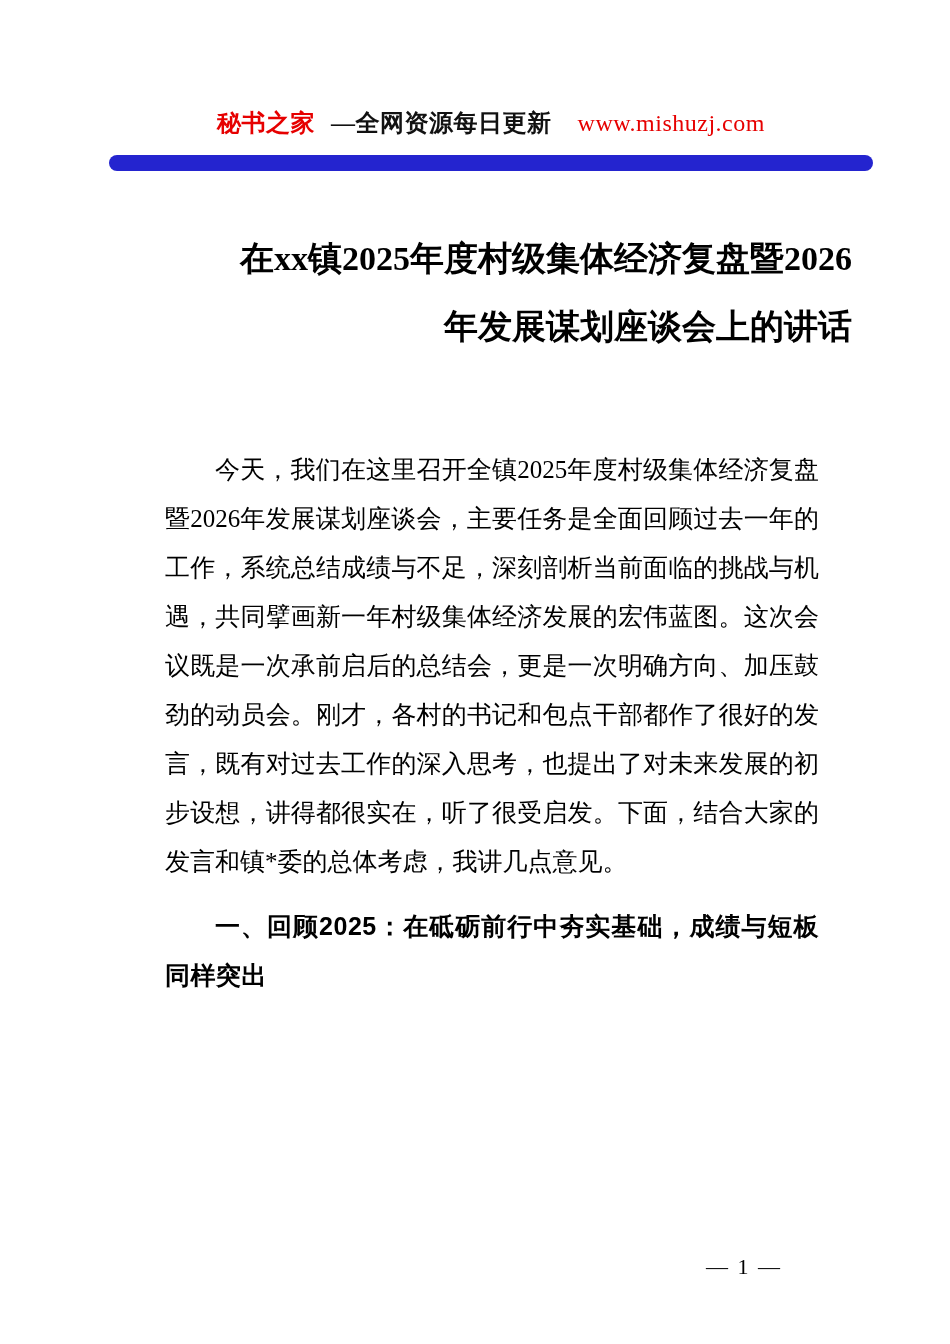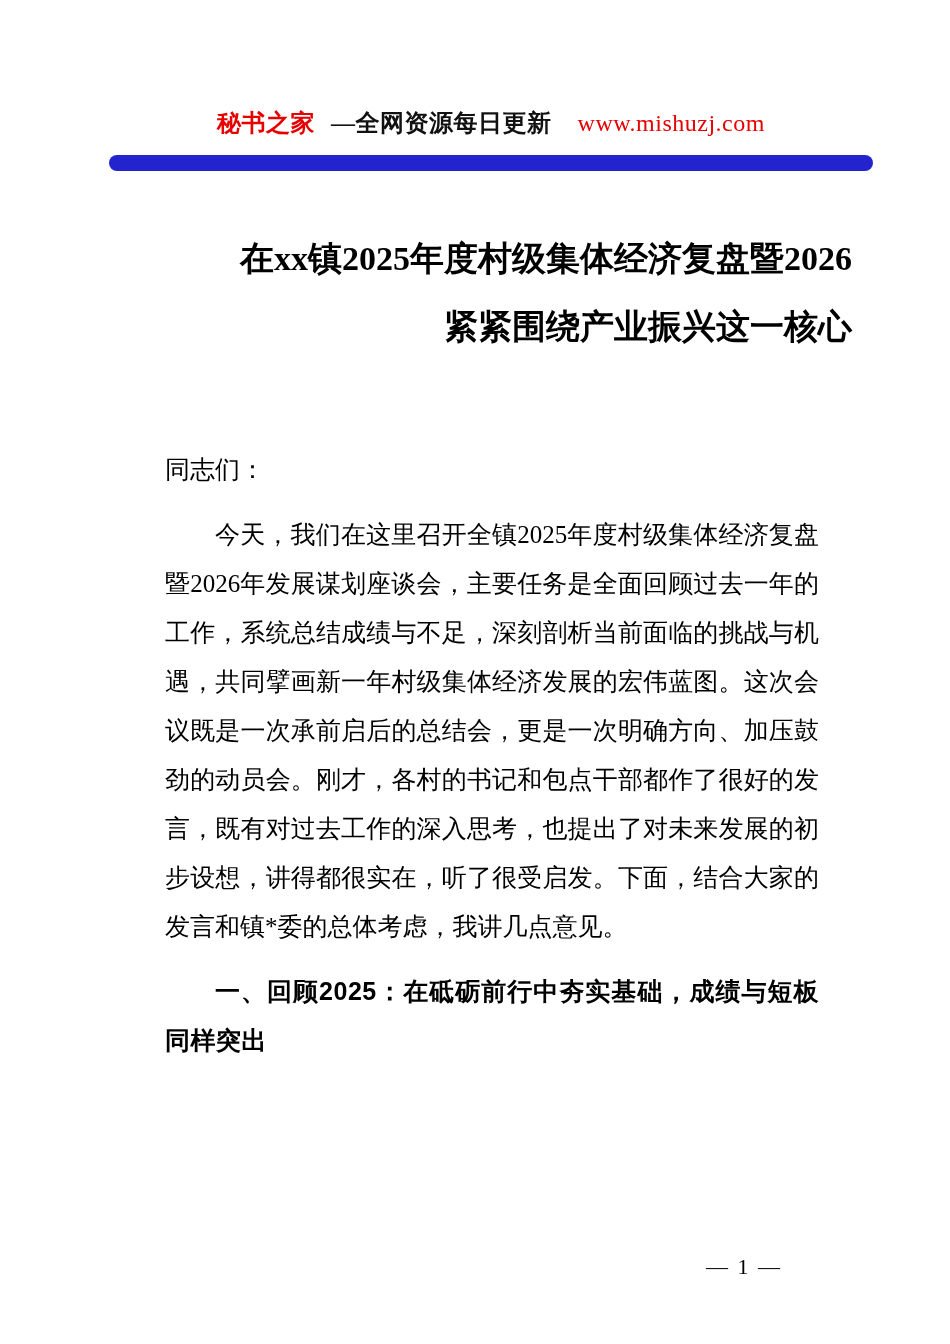--- a/index.html
+++ b/index.html
@@ -79,25 +79,24 @@
 <div class="page">
 
   <div class="site-header">
     <span class="brand">秘书之家</span><span class="tagline">—全网资源每日更新</span><span class="url">www.mishuzj.com</span>
   </div>
 
   <div class="header-rule"></div>
 
   <h1 class="doc-title">
     <span class="title-line">在xx镇2025年度村级集体经济复盘暨2026</span>
-    <span class="title-line">紧紧围绕产业振兴这一核心</span>
+    <span class="title-line">年发展谋划座谈会上的讲话</span>
   </h1>
 
   <div class="content">
-    <p class="salutation">同志们：</p>
     <p class="para">今天，我们在这里召开全镇2025年度村级集体经济复盘暨2026年发展谋划座谈会，主要任务是全面回顾过去一年的工作，系统总结成绩与不足，深刻剖析当前面临的挑战与机遇，共同擘画新一年村级集体经济发展的宏伟蓝图。这次会议既是一次承前启后的总结会，更是一次明确方向、加压鼓劲的动员会。刚才，各村的书记和包点干部都作了很好的发言，既有对过去工作的深入思考，也提出了对未来发展的初步设想，讲得都很实在，听了很受启发。下面，结合大家的发言和镇*委的总体考虑，我讲几点意见。</p>
     <p class="section-heading">一、回顾2025：在砥砺前行中夯实基础，成绩与短板同样突出</p>
   </div>
 
   <div class="page-footer">
     <span class="page-number">— 1 —</span>
   </div>
 
 </div>
 

